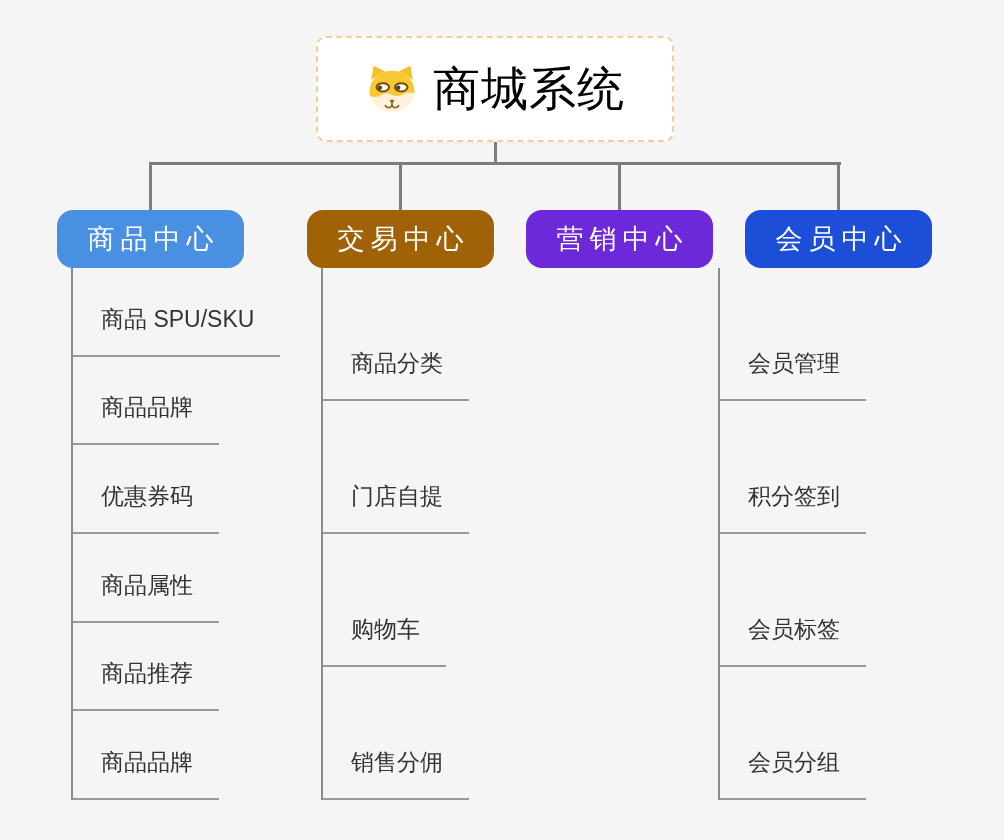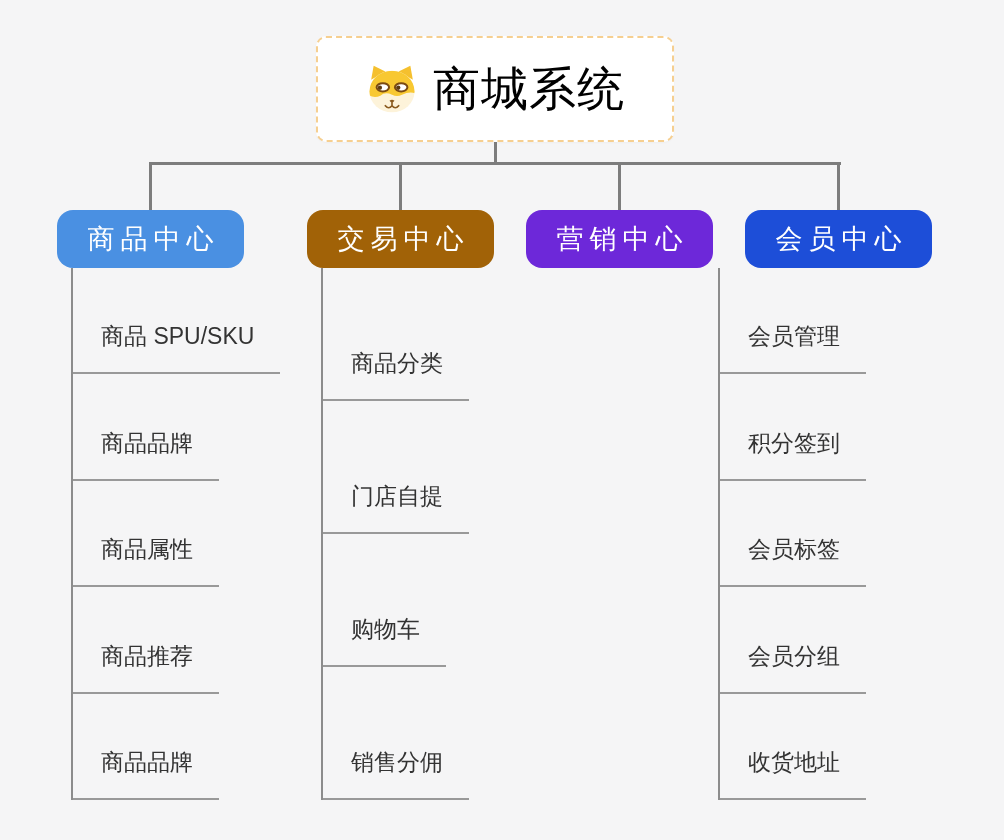--- a/index.html
+++ b/index.html
@@ -96,20 +96,23 @@
   <div class="branch b3" style="background-color: #1d4ed8;">会员中心</div>
 
   <div class="col c0">
     <div class="leaf-row">
         <span class="leaf">商品 SPU/SKU</span>
       </div>
     <div class="leaf-row">
         <span class="leaf">商品品牌</span>
       </div>
     <div class="leaf-row">
+        <span class="leaf">优惠券码</span>
+      </div>
+    <div class="leaf-row">
         <span class="leaf">商品属性</span>
       </div>
     <div class="leaf-row">
         <span class="leaf">商品推荐</span>
       </div>
     <div class="leaf-row">
         <span class="leaf">商品品牌</span>
       </div>
   </div>
 
@@ -135,18 +138,15 @@
       </div>
     <div class="leaf-row">
         <span class="leaf">积分签到</span>
       </div>
     <div class="leaf-row">
         <span class="leaf">会员标签</span>
       </div>
     <div class="leaf-row">
         <span class="leaf">会员分组</span>
       </div>
-    <div class="leaf-row">
-        <span class="leaf">收货地址</span>
-      </div>
   </div>
 
 </div>
 
 </body></html>

